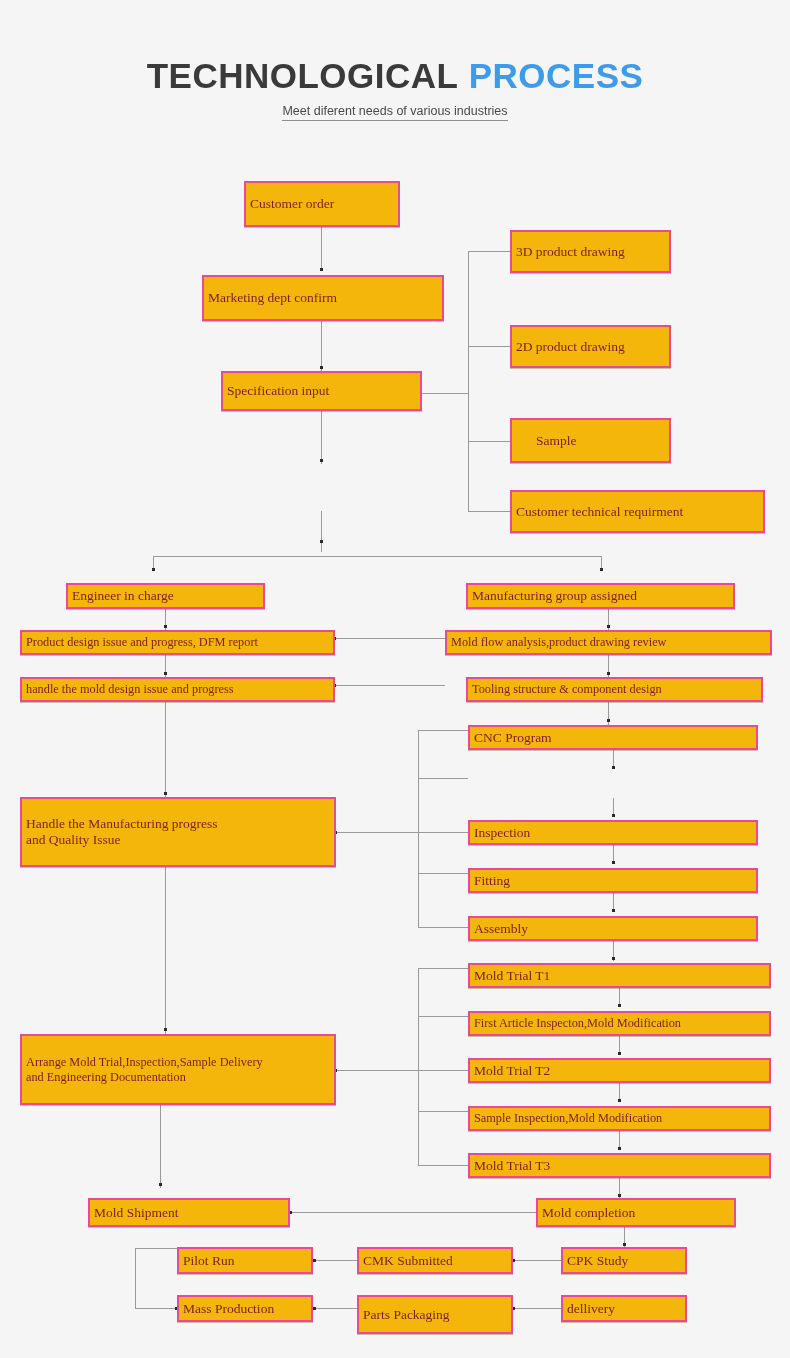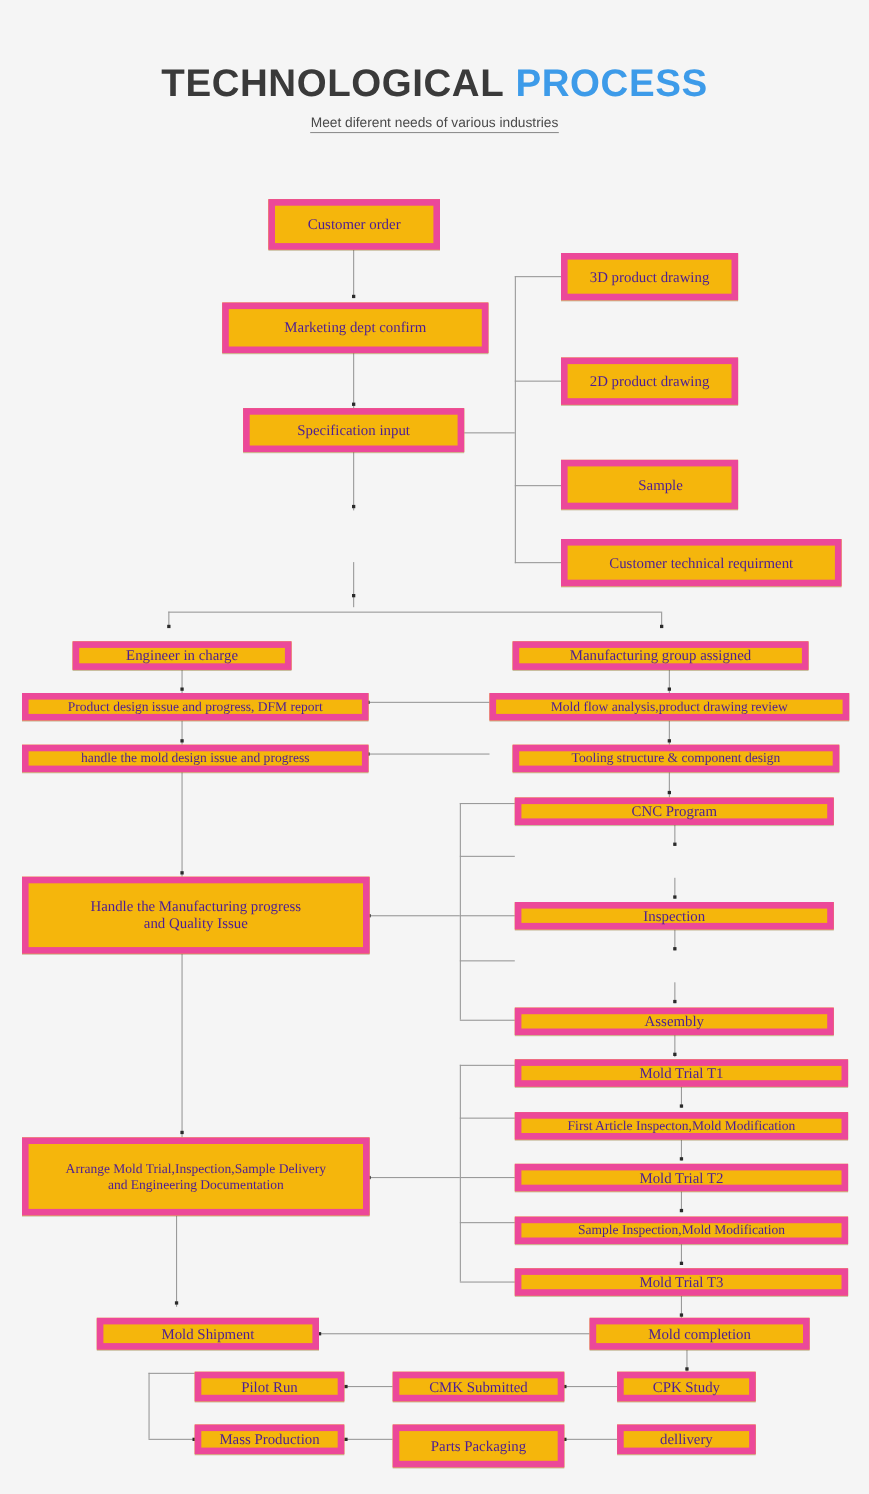--- a/index.html
+++ b/index.html
@@ -39,29 +39,29 @@
     font-size: 12.5px;
     color: #4a4a4a;
     display: inline-block;
     border-bottom: 1px solid #8f8f8f;
     padding-bottom: 2px;
   }
   
   .node {
     position: absolute;
     background: #f5b60c;
-    border: 6px solid #ec4899;
+    border: 2px solid #ec4899;
     box-sizing: border-box;
-    color: #4c1d95;
+    color: #7f1d1d;
     font-size: 13.5px;
     line-height: 1.15;
     display: flex;
     align-items: center;
     justify-content: center;
-    text-align: center;
+    text-align: left;
     padding: 0 4px;
     box-shadow: 0 1px 0 rgba(120,90,0,0.35);
   }
   .node.small { font-size: 12.3px; }
   .node .lbl { display: block; width: 100%; }
   
   .ln {
     position: absolute;
     background: #9a9a9a;
   }
@@ -262,20 +262,23 @@
 
   <div class="node" style="left:20px; top:797px; width:316px; height:70px;">
     <span class="lbl"><span>Handle the Manufacturing progress</span><br><span>and Quality Issue</span></span>
   </div>
 
 
   <div class="node" style="left:468px; top:820px; width:290px; height:25px;">
     <span class="lbl">Inspection</span>
   </div>
 
+  <div class="node" style="left:468px; top:868px; width:290px; height:25px;">
+    <span class="lbl">Fitting</span>
+  </div>
 
   <div class="node" style="left:468px; top:916px; width:290px; height:25px;">
     <span class="lbl">Assembly</span>
   </div>
 
   <div class="node small" style="left:20px; top:1034px; width:316px; height:71px;">
     <span class="lbl"><span>Arrange Mold Trial,Inspection,Sample Delivery</span><br><span>and Engineering Documentation</span></span>
   </div>
 
   <div class="node" style="left:468px; top:963px; width:303px; height:25px;">

